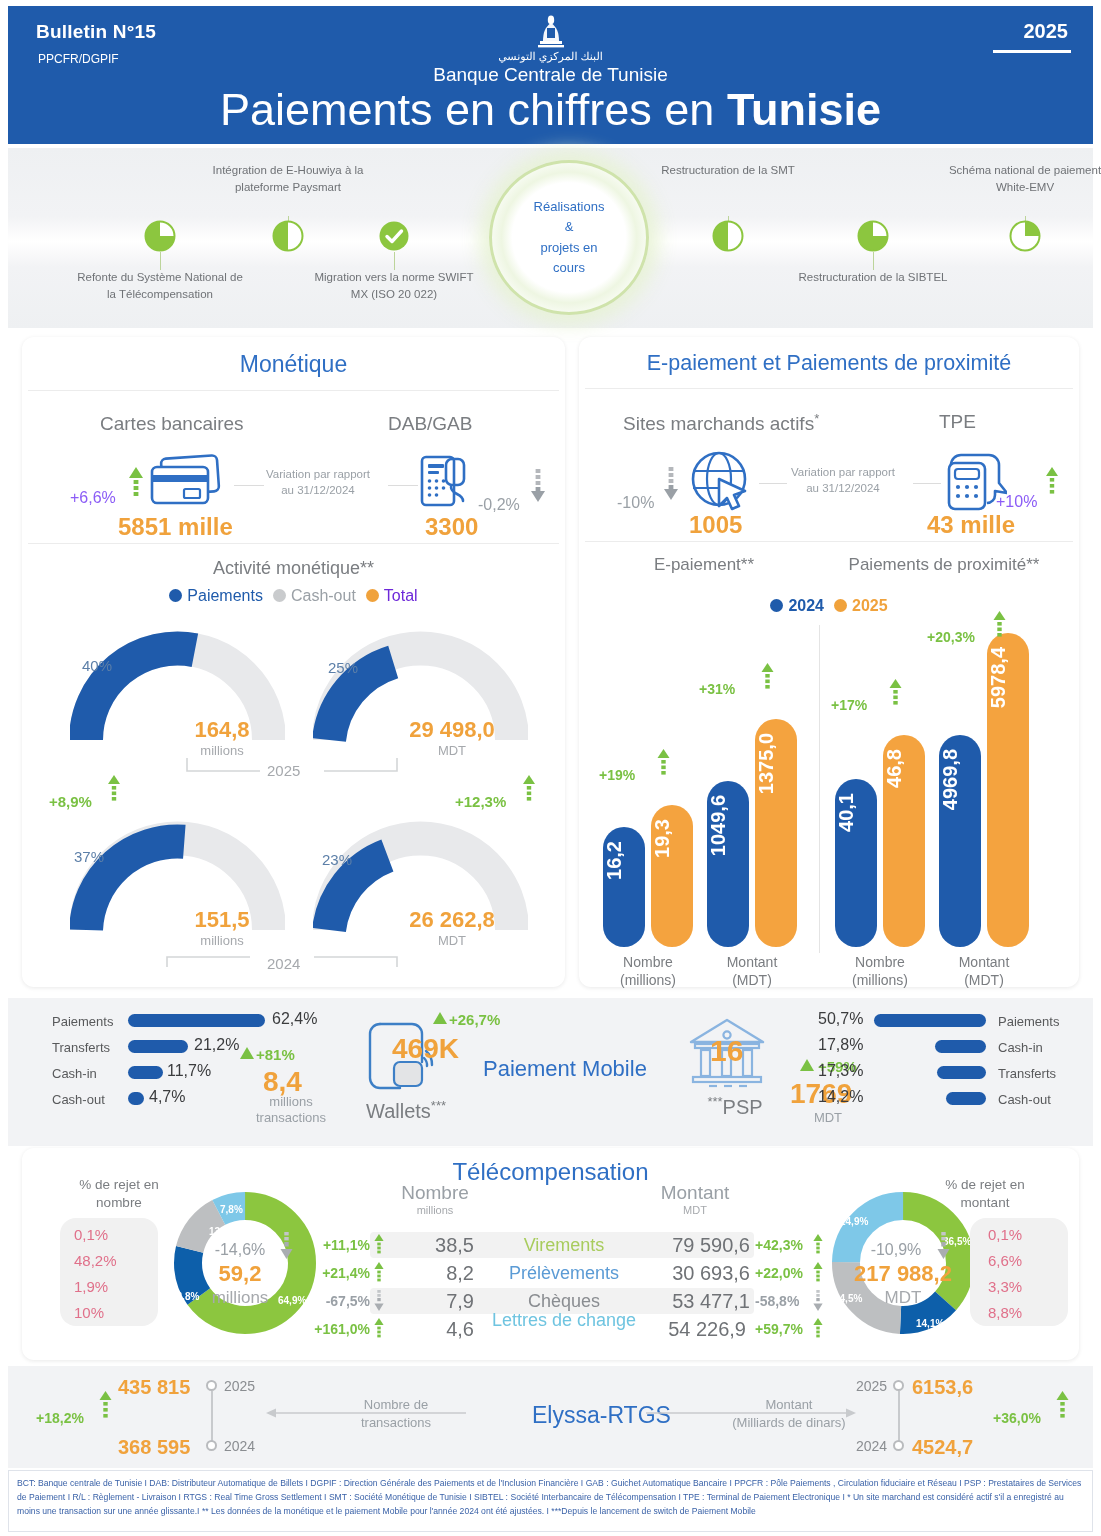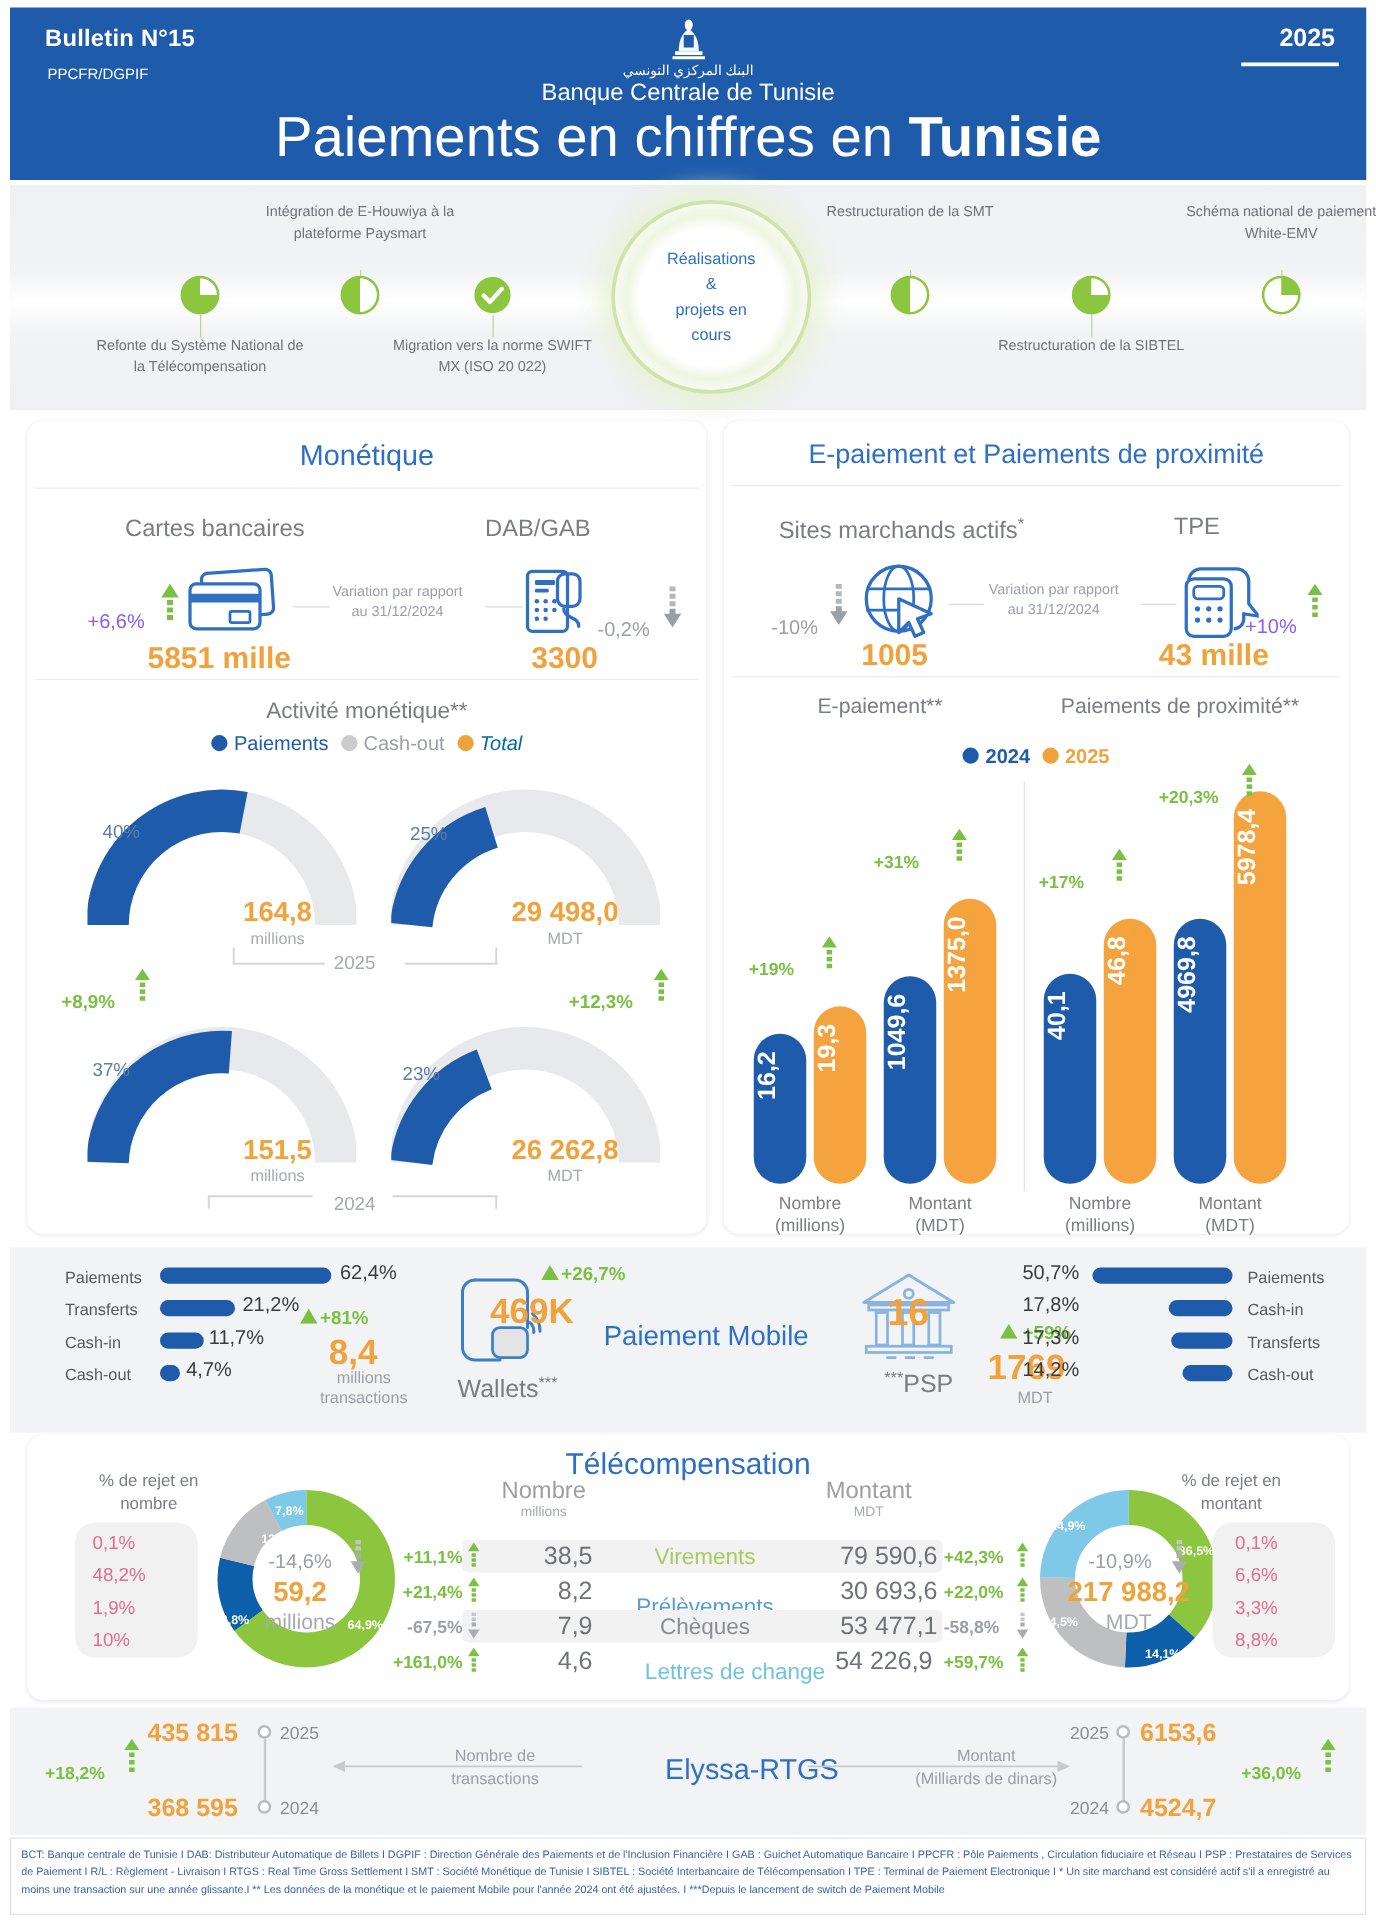--- a/index.html
+++ b/index.html
@@ -265,21 +265,21 @@
       <div class="kpi-val" style="left:403px; top:122px;">3300</div>
     </div>
 
     <div class="panel-sep" style="margin-top:4px;"></div>
 
     <div style="position:relative; padding-top:14px;">
       <div class="sub-title">Activité monétique**</div>
       <div class="legend">
         <span style="color:#1f5bab;"><span class="dot" style="background:#1f5bab;"></span><span>Paiements</span></span>
         <span style="color:#9aa0a6;"><span class="dot" style="background:#c9cbcd;"></span><span>Cash-out</span></span>
-        <span style="color:#0369a1;font-style:italic;"><span class="dot" style="background:#f0a23c;"></span><span>Total</span></span>
+        <span style="color:#6d28d9;"><span class="dot" style="background:#f0a23c;"></span><span>Total</span></span>
       </div>
     </div>
 
     <svg class="gauge-wrap" style="left:48px; top:293px;" width="215" height="118" viewBox="0 0 215 118">
       <path d="M16 110 A91.5 91.5 0 0 1 199 110" fill="none" stroke="#e8e9eb" stroke-width="34"></path>
       <path d="M16 110 A91.5 91.5 0 0 1 124.9 20.2" fill="none" stroke="#1f5bab" stroke-width="34"></path>
     </svg>
     <div class="gauge-pct" style="left:60px; top:320px;">40%</div>
     <div class="gauge-val" style="left:135px; top:380px; width:130px;">164,8</div>
     <div class="gauge-unit" style="left:135px; top:406px; width:130px;">millions</div>
@@ -623,21 +623,21 @@
       </svg>
 
     <div class="tc-chg-l" style="left:276px; top:117px; width:72px; color:#7ac143;">+21,4%</div>
     <svg class="ico" style="left:352px; top:114px;" width="10" height="22" viewBox="0 0 10 22">
         <path d="M5 0 L9.6 7 L0.4 7 Z" fill="#7ac143"></path>
         <rect x="3.3" y="8.6" width="3.4" height="2.8" fill="#7ac143"></rect>
         <rect x="3.3" y="12.6" width="3.4" height="2.8" fill="#7ac143"></rect>
         <rect x="3.3" y="16.6" width="3.4" height="2.8" fill="#7ac143"></rect>
       </svg>
     <div class="tc-num" style="left:358px; top:114px; width:94px;">8,2</div>
-    <div class="tc-name" style="left:452px; top:115px; width:180px; color:#5b9bd5;margin-top:12px;">Prélèvements</div>
+    <div class="tc-name" style="left:452px; top:115px; width:180px; color:#5b9bd5;">Prélèvements</div>
     <div class="tc-amt" style="left:600px; top:114px; width:128px;">30 693,6</div>
     <div class="tc-chg-r" style="left:733px; top:117px; color:#7ac143;">+22,0%</div>
     <svg class="ico" style="left:791px; top:114px;" width="10" height="22" viewBox="0 0 10 22">
         <path d="M5 0 L9.6 7 L0.4 7 Z" fill="#7ac143"></path>
         <rect x="3.3" y="8.6" width="3.4" height="2.8" fill="#7ac143"></rect>
         <rect x="3.3" y="12.6" width="3.4" height="2.8" fill="#7ac143"></rect>
         <rect x="3.3" y="16.6" width="3.4" height="2.8" fill="#7ac143"></rect>
       </svg>
 
     <div style="position:absolute; left:348px; top:140px; width:384px; height:26px; background:#f2f2f2; border-radius:4px;"></div>
@@ -660,21 +660,21 @@
       </svg>
 
     <div class="tc-chg-l" style="left:264px; top:173px; width:84px; color:#7ac143;">+161,0%</div>
     <svg class="ico" style="left:352px; top:170px;" width="10" height="22" viewBox="0 0 10 22">
         <path d="M5 0 L9.6 7 L0.4 7 Z" fill="#7ac143"></path>
         <rect x="3.3" y="8.6" width="3.4" height="2.8" fill="#7ac143"></rect>
         <rect x="3.3" y="12.6" width="3.4" height="2.8" fill="#7ac143"></rect>
         <rect x="3.3" y="16.6" width="3.4" height="2.8" fill="#7ac143"></rect>
       </svg>
     <div class="tc-num" style="left:358px; top:170px; width:94px;">4,6</div>
-    <div class="tc-name" style="left:446px; top:179px; width:192px; color:#6fc4e0;text-align:right;">Lettres de change</div>
+    <div class="tc-name" style="left:446px; top:162px; width:192px; color:#6fc4e0;">Lettres de change</div>
     <div class="tc-amt" style="left:596px; top:170px; width:128px;">54 226,9</div>
     <div class="tc-chg-r" style="left:733px; top:173px; color:#7ac143;">+59,7%</div>
     <svg class="ico" style="left:791px; top:170px;" width="10" height="22" viewBox="0 0 10 22">
         <path d="M5 0 L9.6 7 L0.4 7 Z" fill="#7ac143"></path>
         <rect x="3.3" y="8.6" width="3.4" height="2.8" fill="#7ac143"></rect>
         <rect x="3.3" y="12.6" width="3.4" height="2.8" fill="#7ac143"></rect>
         <rect x="3.3" y="16.6" width="3.4" height="2.8" fill="#7ac143"></rect>
       </svg>
 
     <svg style="position:absolute; left:806px; top:40px;" width="150" height="150" viewBox="0 0 150 150">

